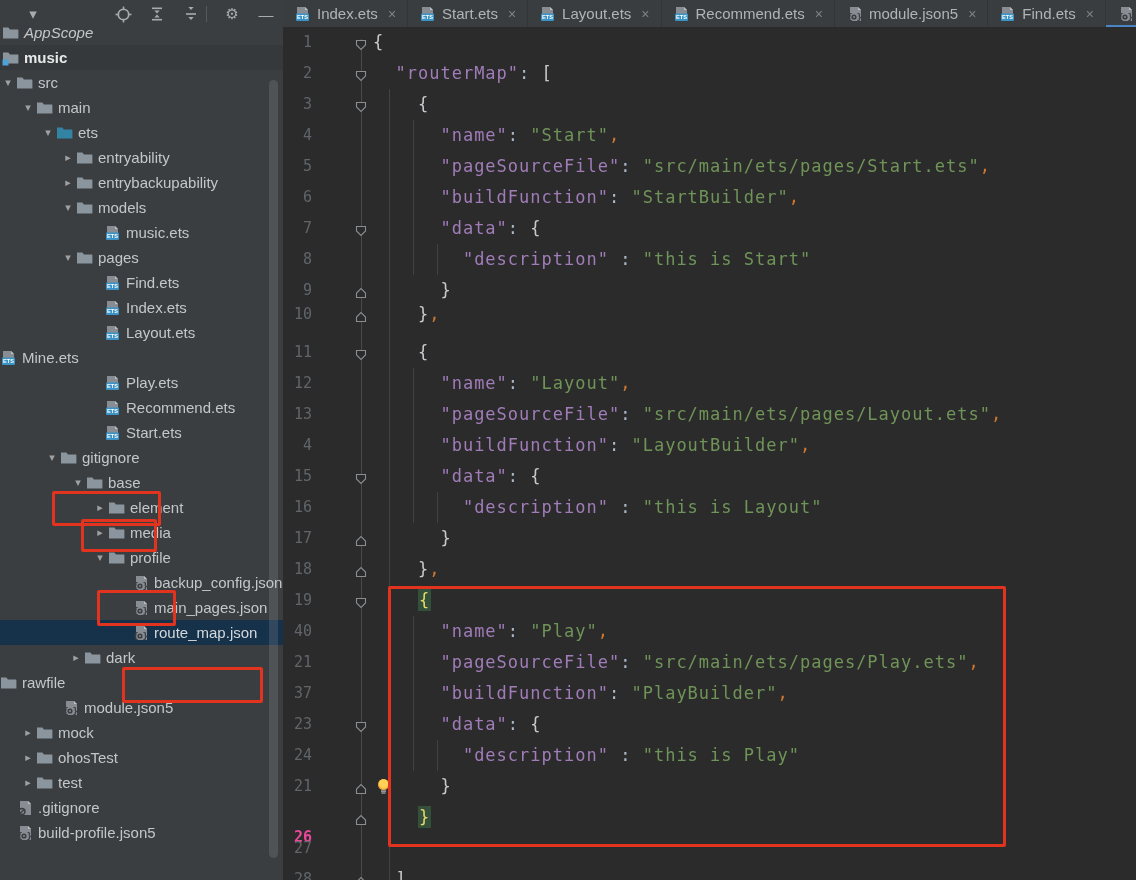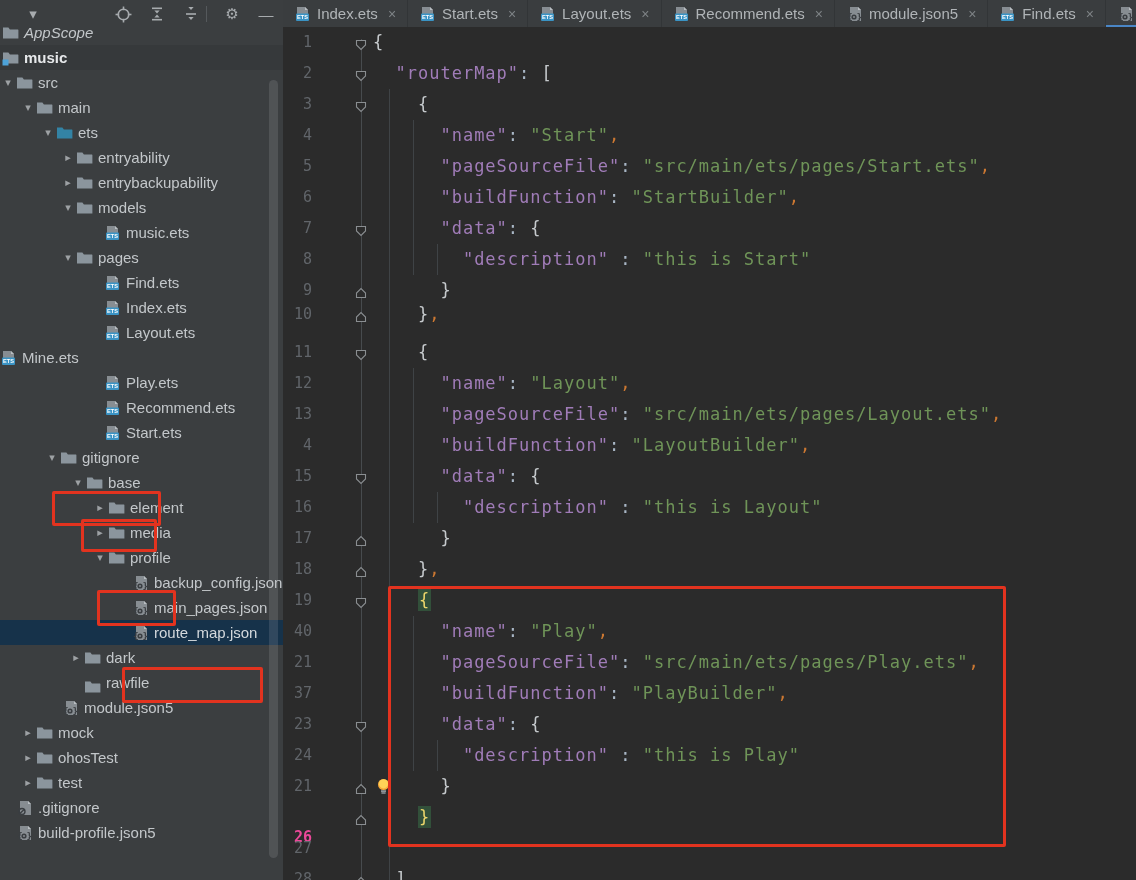--- a/index.html
+++ b/index.html
@@ -298,21 +298,21 @@
             </svg></span>
           <span class="tlabel">route_map.json</span>
         </div>
         <div class="trow" style="padding-left: 68px;">
           <span class="chev">▸</span>
           <span class="ticon"><svg viewBox="0 0 17 16" width="17" height="16">
               <path d="M1 2.6h5.4l1.5 1.9H16a.4.4 0 0 1 .4.4v8.5H1z" fill="#8b959d"></path>
             </svg></span>
           <span class="tlabel">dark</span>
         </div>
-        <div class="trow" style="padding-left: 84px; align-items: flex-end;">
+        <div class="trow" style="">
           <span class="ticon"><svg viewBox="0 0 17 16" width="17" height="16">
               <path d="M1 2.6h5.4l1.5 1.9H16a.4.4 0 0 1 .4.4v8.5H1z" fill="#8b959d"></path>
             </svg></span>
           <span class="tlabel">rawfile</span>
         </div>
         <div class="trow" style="padding-left: 62px;">
           <span class="ticon"><svg viewBox="0 0 17 16" width="17" height="16">
               <path d="M4 1h8l3 3v11H4z" fill="#878d92"></path>
               <path d="M12 1l3 3h-3z" fill="#b9bec2"></path>
               <text x="1" y="13.6" font-size="9.5" font-weight="bold" fill="#3a3e42" font-family="DejaVu Sans Mono,monospace">{</text>

